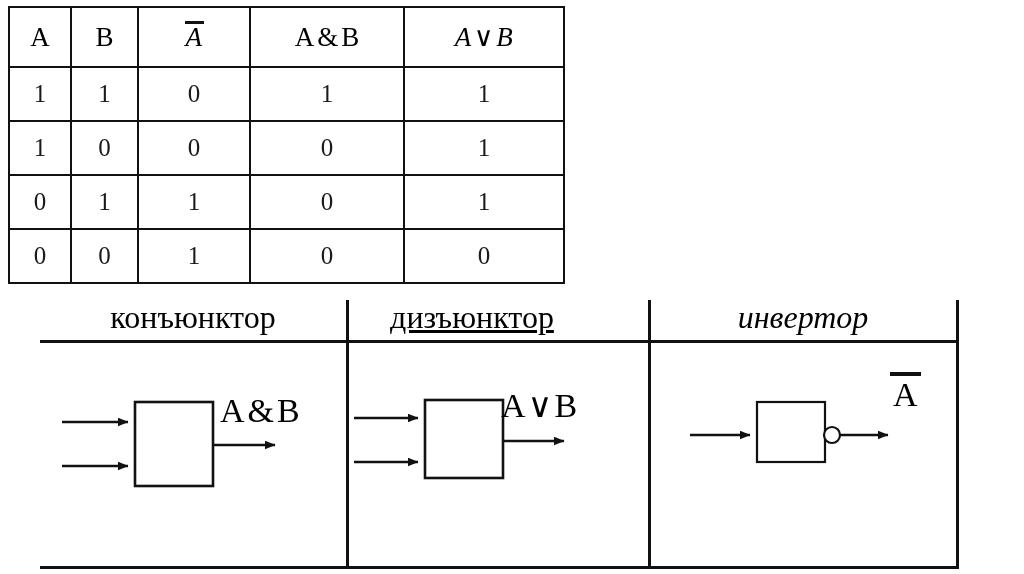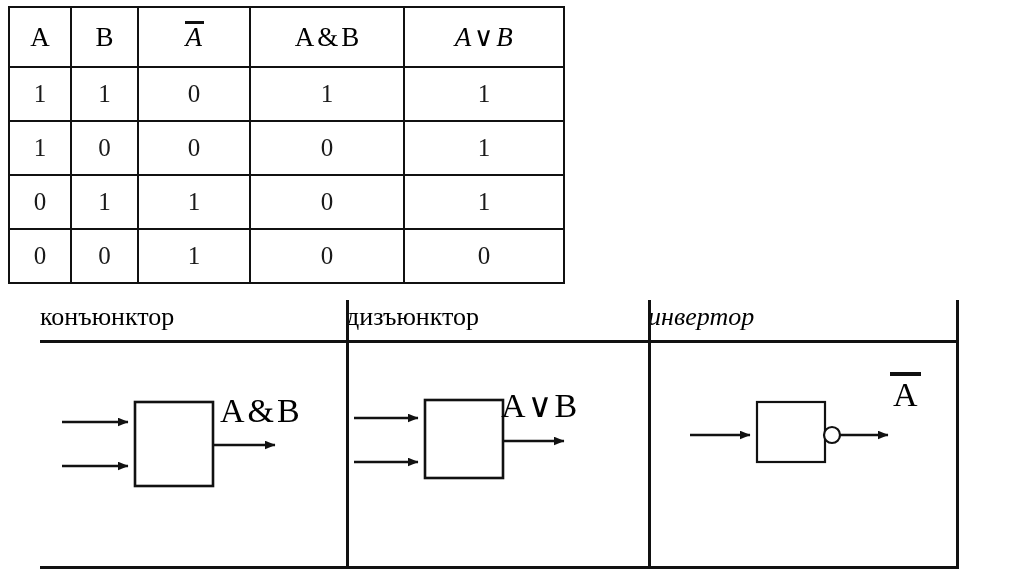--- a/index.html
+++ b/index.html
@@ -94,25 +94,26 @@
     position: absolute;
     left: 0; top: 0;
     width: 918px;
     height: 42px;
   }
   .gate-label {
     position: absolute;
     top: 2px;
     height: 38px;
     line-height: 34px;
-    font-size: 26px;
+    text-align: center;
+    font-size: 32px;
     white-space: nowrap;
   }
   #gate-label-and { left: 0px;   width: 306px; }
-  #gate-label-or  { left: 306px; width: 252px; }
+  #gate-label-or  { left: 306px; width: 252px; text-decoration: underline; }
   #gate-label-not { left: 608px; width: 310px; font-style: italic; }
 
   .rule-h-top {
     position: absolute;
     left: 0;
     top: 42px;
     width: 918px;
     height: 2.5px;
     background: #111111;
   }

